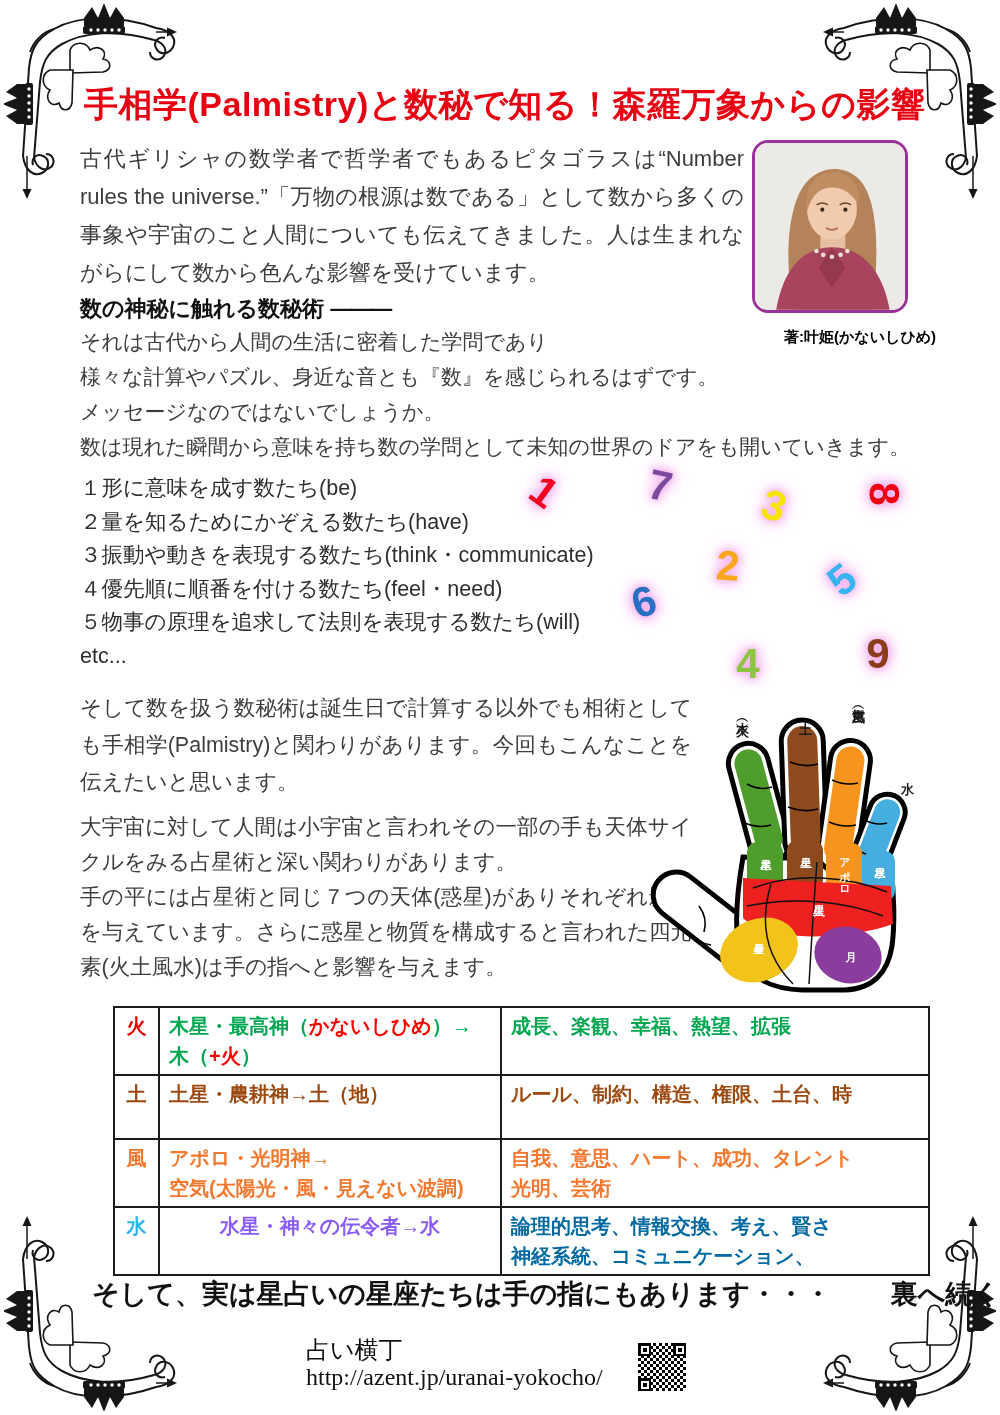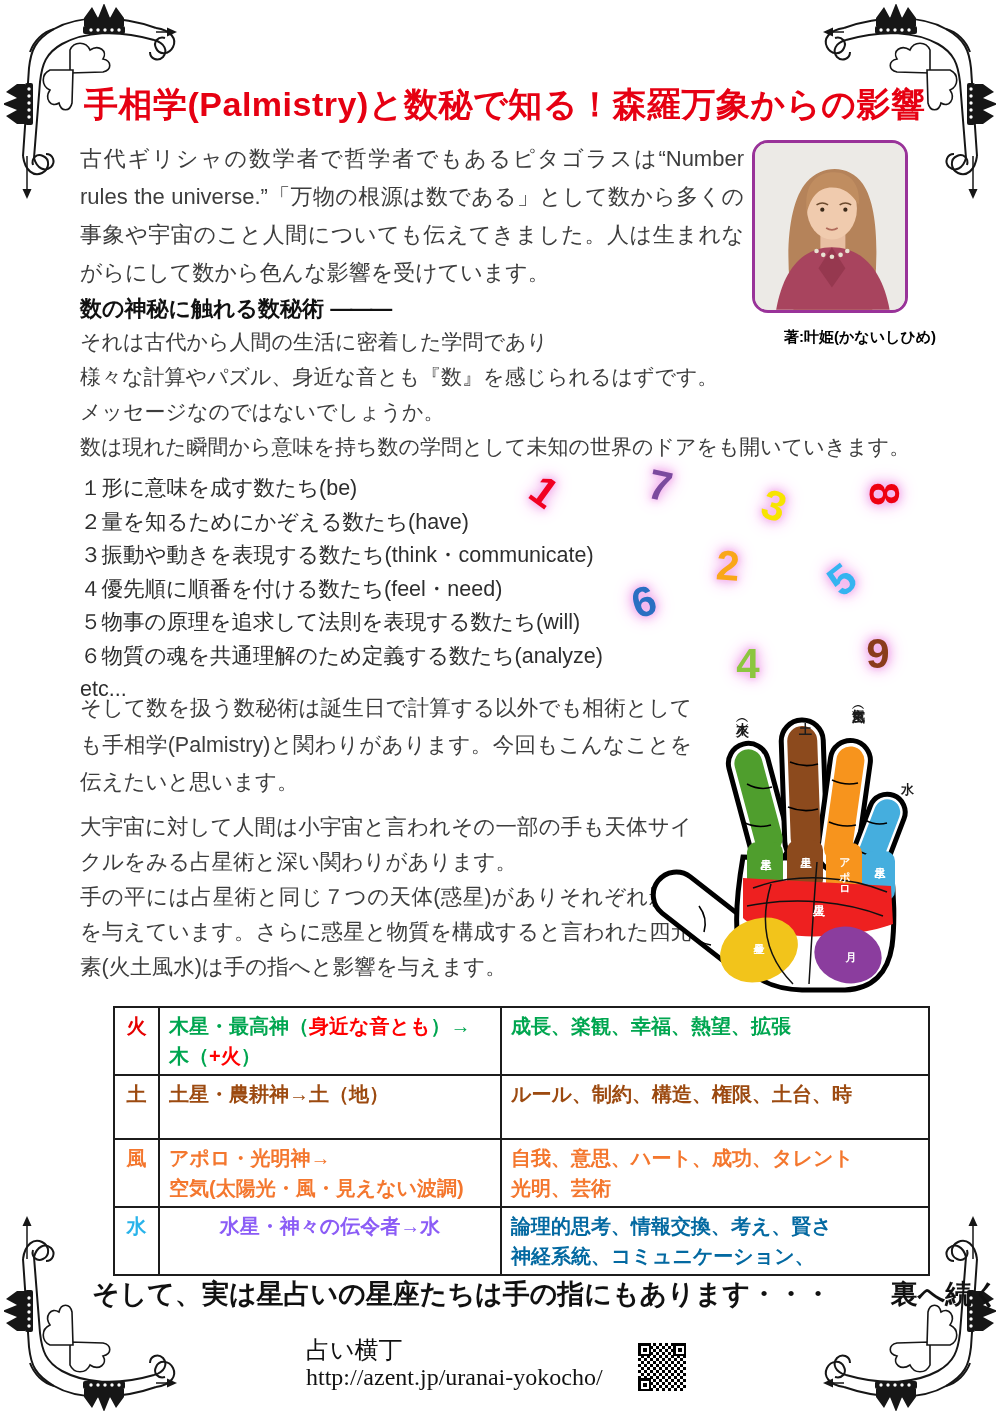--- a/index.html
+++ b/index.html
@@ -165,21 +165,20 @@
   <div>メッセージなのではないでしょうか。</div>
   <div>数は現れた瞬間から意味を持ち数の学問として未知の世界のドアをも開いていきます。</div>
 </div>
 
 <div class="abs num-list">
   <div>１形に意味を成す数たち(be)</div>
   <div>２量を知るためにかぞえる数たち(have)</div>
   <div>３振動や動きを表現する数たち(think・communicate)</div>
   <div>４優先順に順番を付ける数たち(feel・need)</div>
   <div>５物事の原理を追求して法則を表現する数たち(will)</div>
-  <div>６物質の魂を共通理解のため定義する数たち(analyze)</div>
   <div>etc...</div>
 </div>
 
 <span class="num" style="left: 522px; top: 468px; transform: rotate(36deg); color: rgb(241, 0, 34);">1</span>
 <span class="num" style="left: 638px; top: 462px; transform: rotate(12deg); color: rgb(123, 74, 158);">7</span>
 <span class="num" style="left: 752px; top: 482px; transform: rotate(18deg); color: rgb(247, 228, 0);">3</span>
 <span class="num" style="left: 862px; top: 470px; transform: rotate(88deg); color: rgb(238, 0, 17);">8</span>
 <span class="num" style="left: 706px; top: 542px; transform: rotate(4deg); color: rgb(249, 167, 25);">2</span>
 <span class="num" style="left: 820px; top: 556px; transform: rotate(-38deg); color: rgb(53, 180, 240);">5</span>
 <span class="num" style="left: 622px; top: 578px; transform: rotate(-18deg); color: rgb(42, 111, 194);">6</span>
@@ -244,21 +243,21 @@
   <span class="mlabel" style="left:113px;top:202px;font-size:12px">火星</span>
   <span class="mlabel" style="left:54px;top:242px">金星</span>
   <span class="mlabel" style="left:146px;top:252px">月</span>
 </div>
 
 <table class="elements">
   <tbody>
       <tr>
     <td class="el" style="color: rgb(230, 0, 0);">火</td>
     <td class="c2">
-      <span style="color: rgb(0, 166, 80);">木星・最高神（</span><span style="color: rgb(255, 0, 0);">身近な音とも</span><span style="color: rgb(0, 166, 80);">）→</span><br>
+      <span style="color: rgb(0, 166, 80);">木星・最高神（</span><span style="color: rgb(255, 0, 0);">かないしひめ</span><span style="color: rgb(0, 166, 80);">）→</span><br>
       <span style="color: rgb(0, 166, 80);">木（</span><span style="color: rgb(255, 0, 0);">+火</span><span style="color: rgb(0, 166, 80);">）</span>
     </td>
     <td class="c3" style="color: rgb(0, 166, 80);">成長、楽観、幸福、熱望、拡張</td>
   </tr>
   <tr>
     <td class="el" style="color: rgb(156, 74, 16);">土</td>
     <td class="c2" style="color: rgb(156, 74, 16);">土星・農耕神→土（地）</td>
     <td class="c3" style="color: rgb(156, 74, 16);">ルール、制約、構造、権限、土台、時</td>
   </tr>
   <tr>

